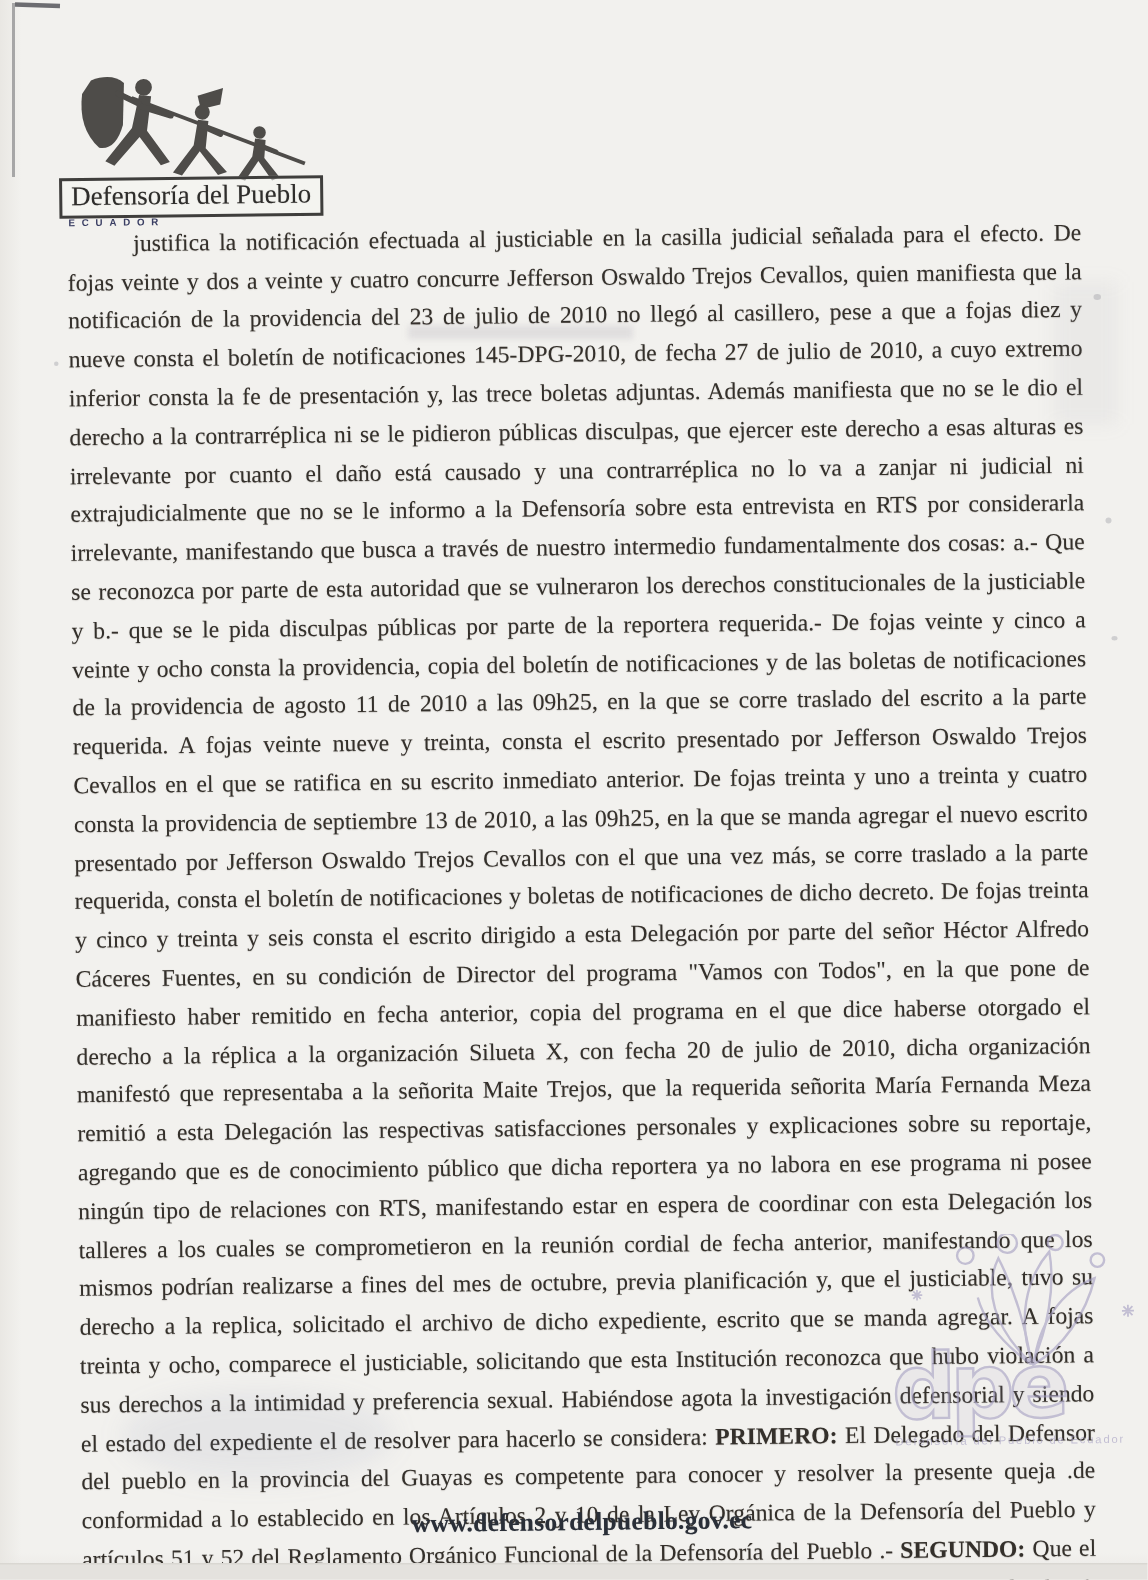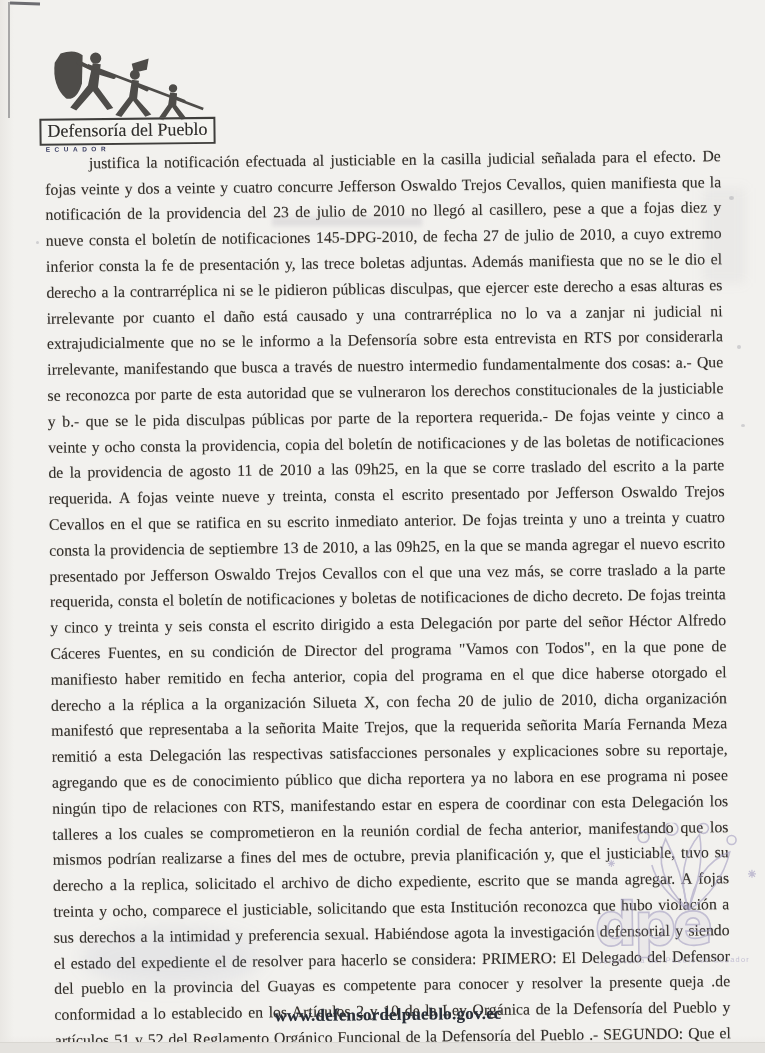--- a/index.html
+++ b/index.html
@@ -31,21 +31,21 @@
   }
 
   
   .doc-body{
     position:absolute;left:49px;top:131px;width:676px;
     font-size:15.8px;line-height:25.8px;text-align:justify;text-indent:44px;
     color:#34302b;
     text-shadow:0 .3px .7px rgba(70,62,55,.42);
     word-spacing:.5px;
   }
-  .doc-body .b{font-weight:normal;}
+  .doc-body .b{font-weight:bold;}
 
   
   .footer-url{
     position:absolute;left:0;right:0;top:1005px;text-align:center;
     font-weight:bold;font-size:17px;letter-spacing:.2px;color:#2a2f38;
     text-shadow:0 0 .5px rgba(42,47,56,.5);
   }
 
   
   .stamp{position:absolute;left:588px;top:826px;width:178px;height:165px;

